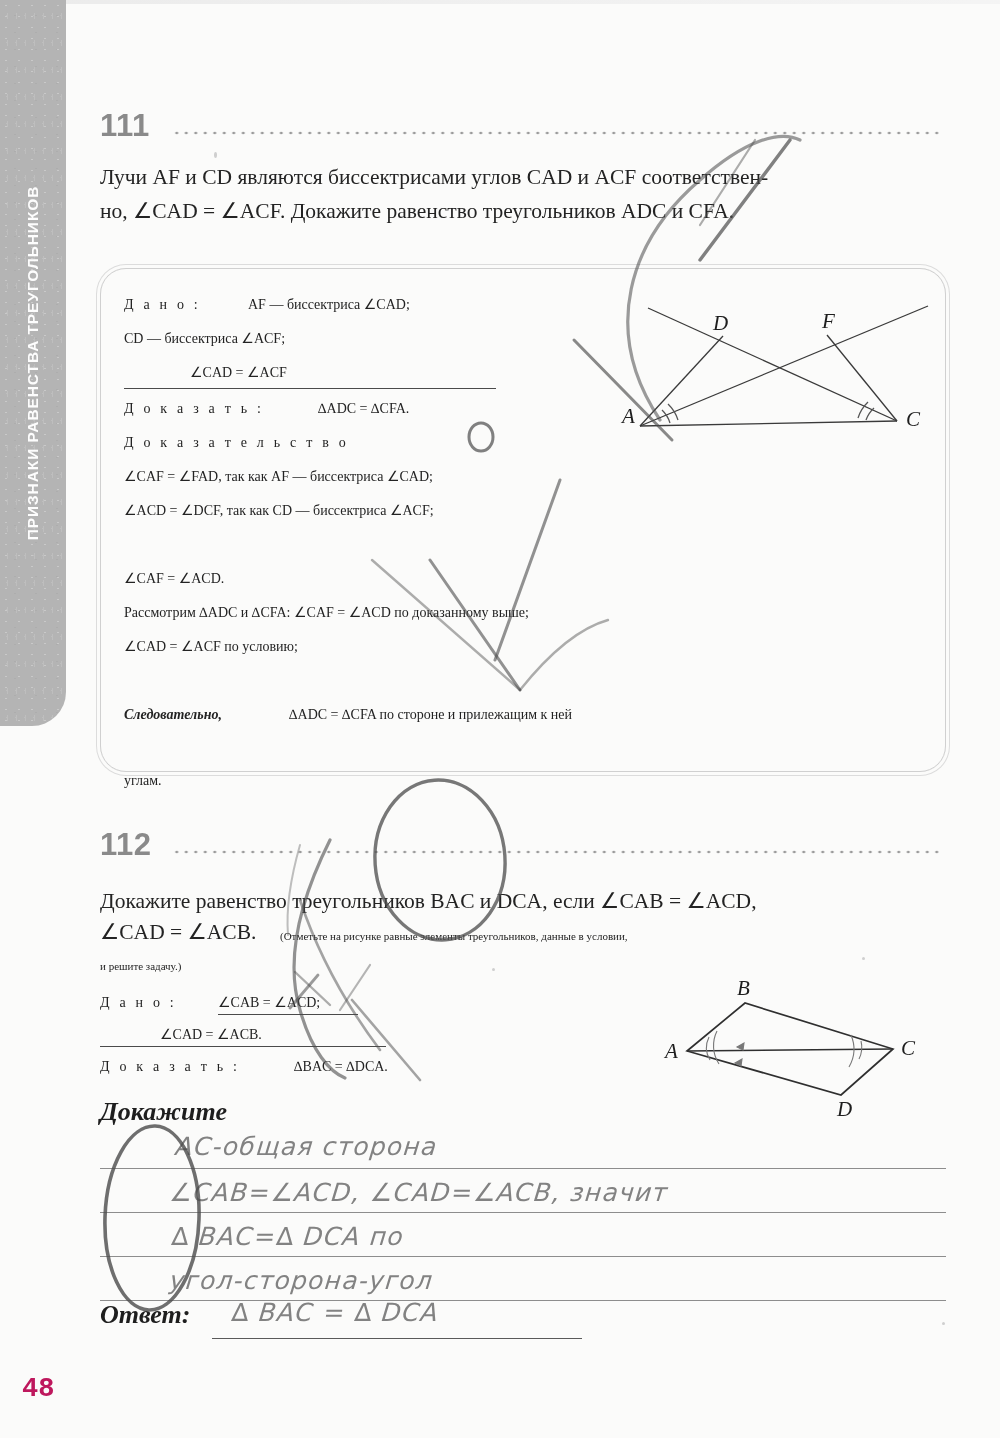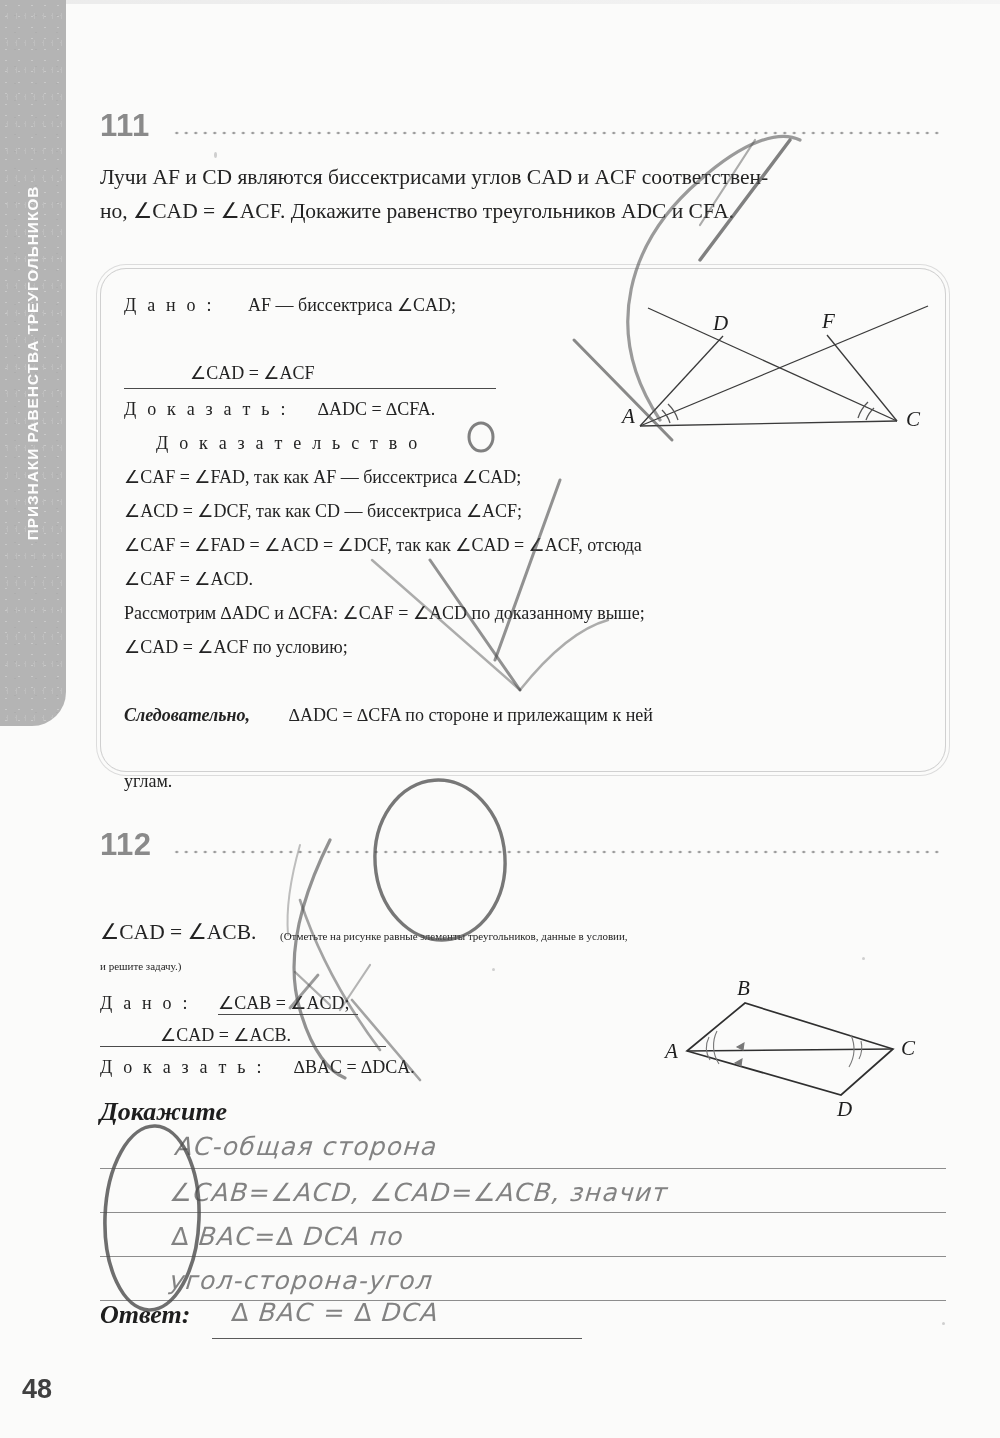--- a/index.html
+++ b/index.html
@@ -74,21 +74,21 @@
   
   .box{
     position:absolute;left:100px;top:268px;width:844px;height:502px;
     border:1px solid #d0d0d0;
     border-radius:26px;
     box-shadow:0 0 0 3px #fbfbfa, 0 0 0 4px #dcdcdc;
     background:transparent;
   }
   .boxtext{
     position:absolute;
-    font-size:18px;
+    font-size:14px;
     line-height:30px;
     color:#232323;
     white-space:nowrap;
   }
   .sp{letter-spacing:3.2px;font-weight:normal;}
   .rule{
     position:absolute;height:0;border-top:1px solid #4a4a4a;
   }
 
   
@@ -117,22 +117,22 @@
     font-style:italic;font-weight:bold;
     font-size:26px;color:#1e1e1e;
   }
 
   
   .scribble{position:absolute;left:0;top:0;pointer-events:none;}
 
   
   .pageno{
     position:absolute;left:22px;top:1374px;
-    font-family:Liberation Sans, sans-serif;
-    font-weight:bold;font-size:27px;color:#404040;
+    font-family:Liberation Mono, monospace;
+    font-weight:bold;font-size:27px;color:#be185d;
   }
   .speck{position:absolute;background:#cfcfcf;border-radius:50%;}
 </style>
 </head>
 <body>
 
 <div class="page">
 
   <div class="top-edge"></div>
 
@@ -146,31 +146,31 @@
     <div class="num" style="left:100px;top:108px;">111</div>
     <div class="dots" style="left:172px;top:128px;width:772px;"></div>
 
     <div class="ptext" style="left:100px;top:162px;width:850px;">Лучи AF и CD являются биссектрисами углов CAD и ACF соответствен-</div>
     <div class="ptext" style="left:100px;top:196px;width:850px;">но, ∠CAD = ∠ACF. Докажите равенство треугольников ADC и CFA.</div>
 
     <div class="box"></div>
 
     <div class="boxtext sp" style="left:124px;top:290px;">Д а н о :</div>
     <div class="boxtext" style="left:248px;top:290px;">AF — биссектриса ∠CAD;</div>
+    <div class="boxtext" style="left:124px;top:324px;">CD — биссектриса ∠ACF;</div>
     <div class="boxtext" style="left:190px;top:358px;">∠CAD = ∠ACF</div>
     <div class="rule" style="left:124px;top:388px;width:372px;"></div>
 
     <div class="boxtext sp" style="left:124px;top:394px;">Д о к а з а т ь :</div>
     <div class="boxtext" style="left:318px;top:394px;">∆ADC = ∆CFA.</div>
 
-    <div class="boxtext sp" style="left:124px;top:428px;margin-left:32px;">Д о к а з а т е л ь с т в о</div>
+    <div class="boxtext sp" style="left:124px;top:428px;">Д о к а з а т е л ь с т в о</div>
 
     <div class="boxtext" style="left:124px;top:462px;">∠CAF = ∠FAD, так как AF — биссектриса ∠CAD;</div>
     <div class="boxtext" style="left:124px;top:496px;">∠ACD = ∠DCF, так как CD — биссектриса ∠ACF;</div>
-    <div class="boxtext" style="left:124px;top:530px;">∠CAF = ∠FAD = ∠ACD = ∠DCF, так как ∠CAD = ∠ACF, отсюда</div>
     <div class="boxtext" style="left:124px;top:564px;">∠CAF = ∠ACD.</div>
     <div class="boxtext" style="left:124px;top:598px;">Рассмотрим ∆ADC и ∆CFA: ∠CAF = ∠ACD по доказанному выше;</div>
     <div class="boxtext" style="left:124px;top:632px;">∠CAD = ∠ACF по условию;</div>
 
     <div class="boxtext" style="left:124px;top:700px;font-style:italic;font-weight:bold;">Следовательно,</div>
     <div class="boxtext" style="left:289px;top:700px;">∆ADC = ∆CFA по стороне и прилежащим к ней</div>
     <div class="boxtext" style="left:124px;top:766px;">углам.</div>
 
     <svg class="fig" style="left:610px;top:290px;" width="330" height="150" viewBox="0 0 330 150">
       <g stroke="#3a3a3a" stroke-width="1.3" fill="none">
@@ -195,20 +195,21 @@
         <text x="12" y="133">A</text>
         <text x="103" y="40">D</text>
         <text x="212" y="38">F</text>
         <text x="296" y="136">C</text>
       </g>
     </svg>
 
     <div class="num" style="left:100px;top:827px;">112</div>
     <div class="dots" style="left:172px;top:847px;width:772px;"></div>
 
+    <div class="ptext" style="left:100px;top:886px;width:860px;">Докажите равенство треугольников BAC и DCA, если ∠CAB = ∠ACD,</div>
     <div class="ptext" style="left:100px;top:917px;">∠CAD = ∠ACB.</div>
     <div class="ptext small" style="left:280px;top:922px;">(Отметьте на рисунке равные элементы треугольников, данные в условии,</div>
     <div class="ptext small" style="left:100px;top:952px;">и решите задачу.)</div>
 
     <div class="boxtext sp" style="left:100px;top:988px;">Д а н о :</div>
     <div class="boxtext" style="left:218px;top:988px;">∠CAB = ∠ACD;</div>
     <div class="rule" style="left:218px;top:1014px;width:140px;"></div>
     <div class="boxtext" style="left:160px;top:1020px;">∠CAD = ∠ACB.</div>
     <div class="rule" style="left:100px;top:1046px;width:286px;"></div>
 

